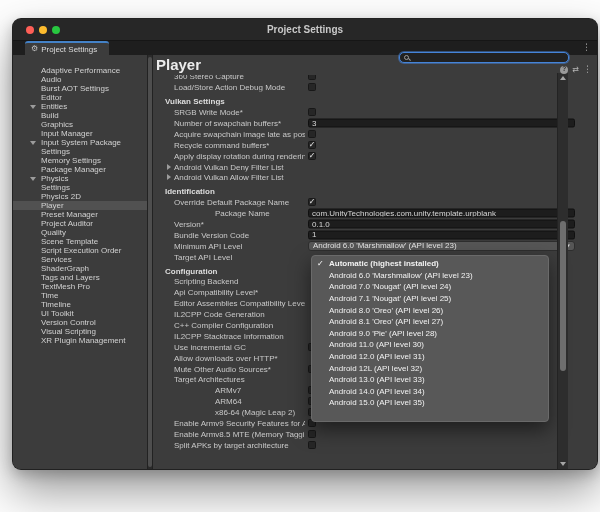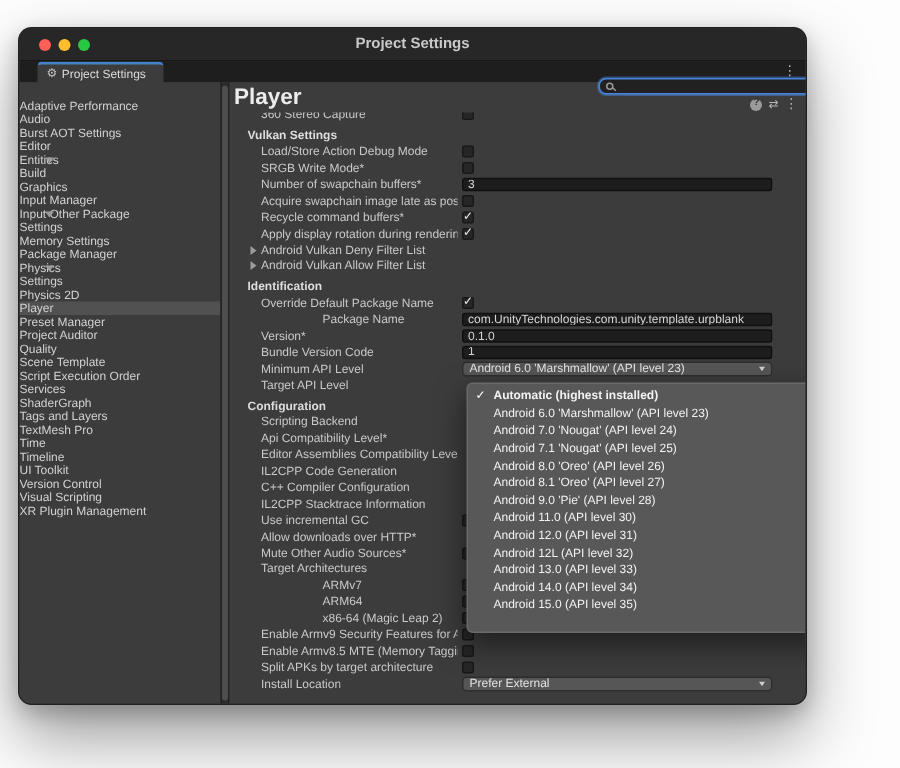--- a/index.html
+++ b/index.html
@@ -1,18 +1,18 @@
 <!DOCTYPE html>
 <html><head>
 <meta charset="utf-8">
 <style>
   html,body{margin:0;padding:0;width:600px;height:512px;background:#fdfdfd;overflow:hidden;
     font-family:"Liberation Sans", sans-serif;}
   *{box-sizing:border-box;}
-  .window{position:absolute;left:12px;top:18px;width:526px;height:452px;border-radius:9px;
+  .window{position:absolute;left:12px;top:18px;width:586px;height:452px;border-radius:9px;
     background:#3c3c3c;overflow:hidden;border:1px solid rgba(0,0,0,.45);
     box-shadow:0 22px 45px rgba(0,0,0,.38),0 5px 14px rgba(0,0,0,.22);}
   
   .titlebar{height:22px;background:#272727;border-bottom:1px solid #161616;position:relative;
     display:flex;align-items:center;justify-content:center;}
   .dots{position:absolute;left:13px;top:50%;transform:translateY(-50%);display:flex;gap:5px;}
   .dot{width:8px;height:8px;border-radius:50%;}
   .dot.r{background:#ff5f57;}.dot.y{background:#febc2e;}.dot.g{background:#28c840;}
   .title{font-size:10px;font-weight:bold;color:#c9c9c9;}
   
@@ -27,21 +27,21 @@
     border:1px solid #4584d8;border-radius:5px;box-shadow:0 0 0 1px rgba(70,130,215,.5);
     display:flex;align-items:center;gap:4px;padding:0 4px;z-index:40;}
   .mag{width:5px;height:5px;border:1px solid #9a9a9a;border-radius:50%;position:relative;flex:none;}
   .mag::after{content:"";position:absolute;width:3px;height:1px;background:#9a9a9a;
     transform:rotate(45deg);right:-2.5px;bottom:-0.5px;}
   .search-input{flex:1;background:transparent;border:none;outline:none;color:#ddd;font-size:8px;
     height:9px;padding:0;font-family:"Liberation Sans",sans-serif;}
   
   .body{position:absolute;top:36px;left:0;right:0;bottom:0;display:flex;background:#3c3c3c;}
   .sidebar{width:134px;flex:none;padding-top:11px;background:#3c3c3c;}
-  .sb-item{height:9px;position:relative;display:flex;align-items:center;
+  .sb-item{height:9px;position:relative;display:flex;align-items:center;padding-left:28px;
     font-size:8px;line-height:9px;color:#d2d2d2;white-space:nowrap;overflow:hidden;}
   .sb-item.selected{background:#515151;}
   .sb-item.child{}
   .sb-tri{position:absolute;left:17px;top:50%;transform:translateY(-50%);width:0;height:0;
     border-left:3px solid transparent;border-right:3px solid transparent;border-top:4px solid #9c9c9c;}
   .divider{width:6px;flex:none;background:#2b2b2b;border-left:1px solid #222;border-right:1px solid #222;
     position:relative;}
   .divider-thumb{position:absolute;left:0;right:0;top:2px;bottom:2px;background:#4e4e4e;border-radius:2px;}
   
   .main{flex:1;position:relative;background:#3c3c3c;overflow:hidden;}
@@ -147,21 +147,21 @@
         <div class="sb-item">
 
     <span class="sb-label">Graphics</span>
   </div>
         <div class="sb-item">
 
     <span class="sb-label">Input Manager</span>
   </div>
         <div class="sb-item">
     <span class="sb-tri"></span>
-    <span class="sb-label">Input Other Package</span>
+    <span class="sb-label">Input System Package</span>
   </div>
         <div class="sb-item child">
 
     <span class="sb-label">Settings</span>
   </div>
         <div class="sb-item">
 
     <span class="sb-label">Memory Settings</span>
   </div>
         <div class="sb-item">
@@ -263,34 +263,34 @@
           <div class="row field clipped">
 
     <span class="lbl">360 Stereo Capture</span>
     <span class="ctl">
       <span class="cb">
                 <span class="check"></span>
               </span>
 
     </span>
   </div>
+          <div class="row field">
+
+    <span class="lbl">Load/Store Action Debug Mode</span>
+    <span class="ctl">
+      <span class="cb">
+                <span class="check"></span>
+              </span>
+
+    </span>
+  </div>
           <div class="row section">
 
     <span class="lbl">Vulkan Settings</span>
 
-  </div>
-          <div class="row field">
-
-    <span class="lbl">Load/Store Action Debug Mode</span>
-    <span class="ctl">
-      <span class="cb">
-                <span class="check"></span>
-              </span>
-
-    </span>
   </div>
           <div class="row field">
 
     <span class="lbl">SRGB Write Mode*</span>
     <span class="ctl">
       <span class="cb">
                 <span class="check"></span>
               </span>
 
     </span>
@@ -518,31 +518,20 @@
     </span>
   </div>
           <div class="row field">
 
     <span class="lbl">Split APKs by target architecture</span>
     <span class="ctl">
       <span class="cb">
                 <span class="check"></span>
               </span>
 
-    </span>
-  </div>
-          <div class="row field">
-
-    <span class="lbl">Install Location</span>
-    <span class="ctl">
-
-      <span class="dd">
-                <span class="dd-txt">Prefer External</span>
-                <span class="dd-arr"></span>
-              </span>
     </span>
   </div>
         </div>
 
       <div class="popup">
           <div class="pp-item checked">
     <span class="pp-check">✓</span>
     <span class="pp-label">Automatic (highest installed)</span>
   </div>
           <div class="pp-item">

